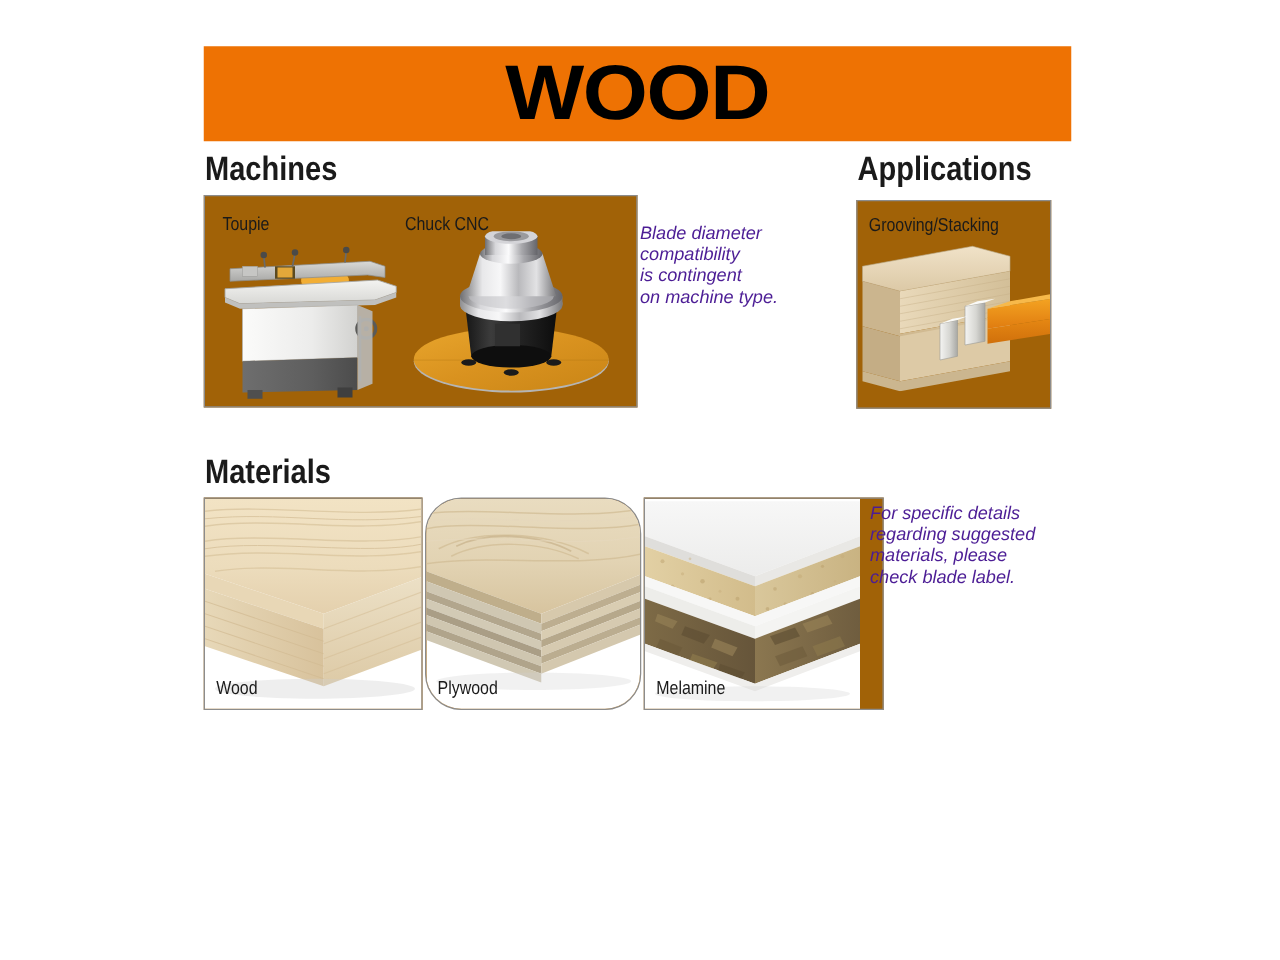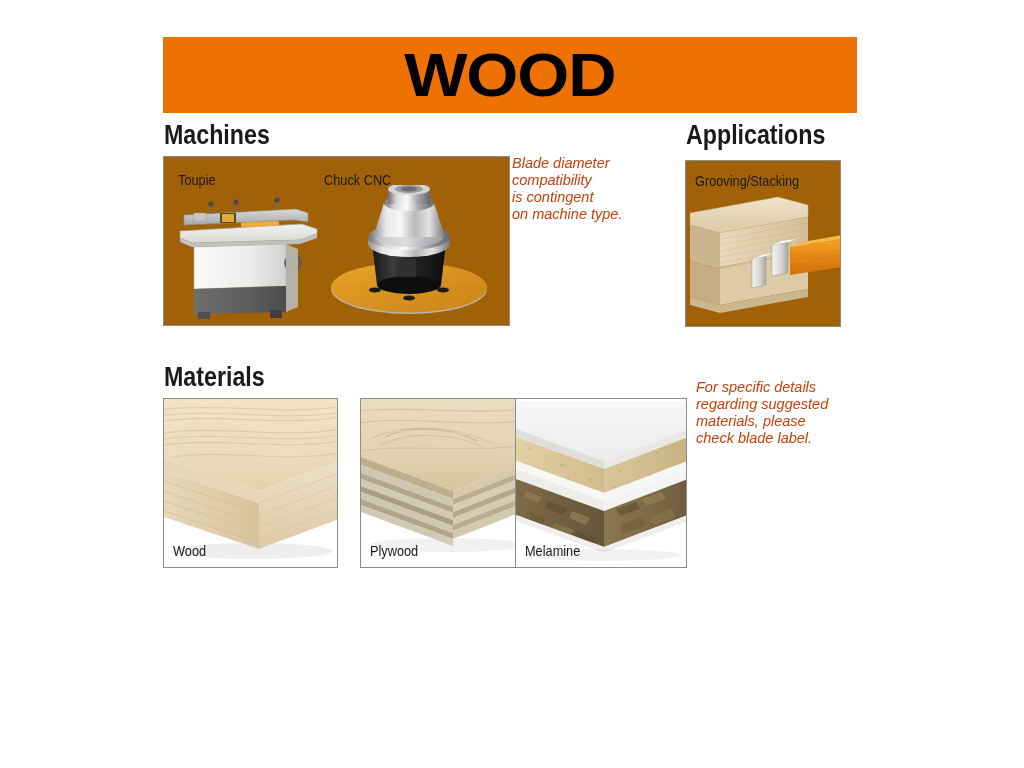--- a/index.html
+++ b/index.html
@@ -62,22 +62,22 @@
     overflow: hidden;
   }
   #machines-panel {
     left: 163px; top: 156px; width: 347px; height: 170px;
   }
   #applications-panel {
     left: 685px; top: 160px; width: 156px; height: 167px;
   }
   .material-panel { top: 398px; height: 170px; }
   #material-panel-0 { left: 163px; width: 175px; }
-  #material-panel-1 { left: 360px; width: 173px; }
-  #material-panel-2 { left: 515px; width: 172px; }
+  #material-panel-1 { left: 340px; width: 173px; border-radius: 29px; }
+  #material-panel-2 { left: 515px; width: 192px; }
 
   
   .panel-label {
     position: absolute;
     font-family: "Liberation Sans", sans-serif;
     font-weight: normal;
     font-size: 15px;
     color: #1a1a1a;
     transform: scaleX(0.85);
     transform-origin: left center;
@@ -89,22 +89,23 @@
   #label-grooving { left: 9px; top: 11px; }
   .material-label { left: 9px; bottom: 8px; }
 
   
   .note {
     position: absolute;
     font-family: "Liberation Sans", sans-serif;
     font-style: italic;
     font-size: 14.5px;
     line-height: 17px;
-    color: #c2410c;
+    color: #4c1d95;
     white-space: pre-line;
+    margin-top: 24px;
   }
   #note-machines { left: 512px; top: 155px; width: 165px; }
   #note-materials { left: 696px; top: 379px; width: 175px; }
 
   
   .illu { position: absolute; }
 
   
   #toupie-illu { left: 12px; top: 36px; width: 145px; height: 128px; }
   

